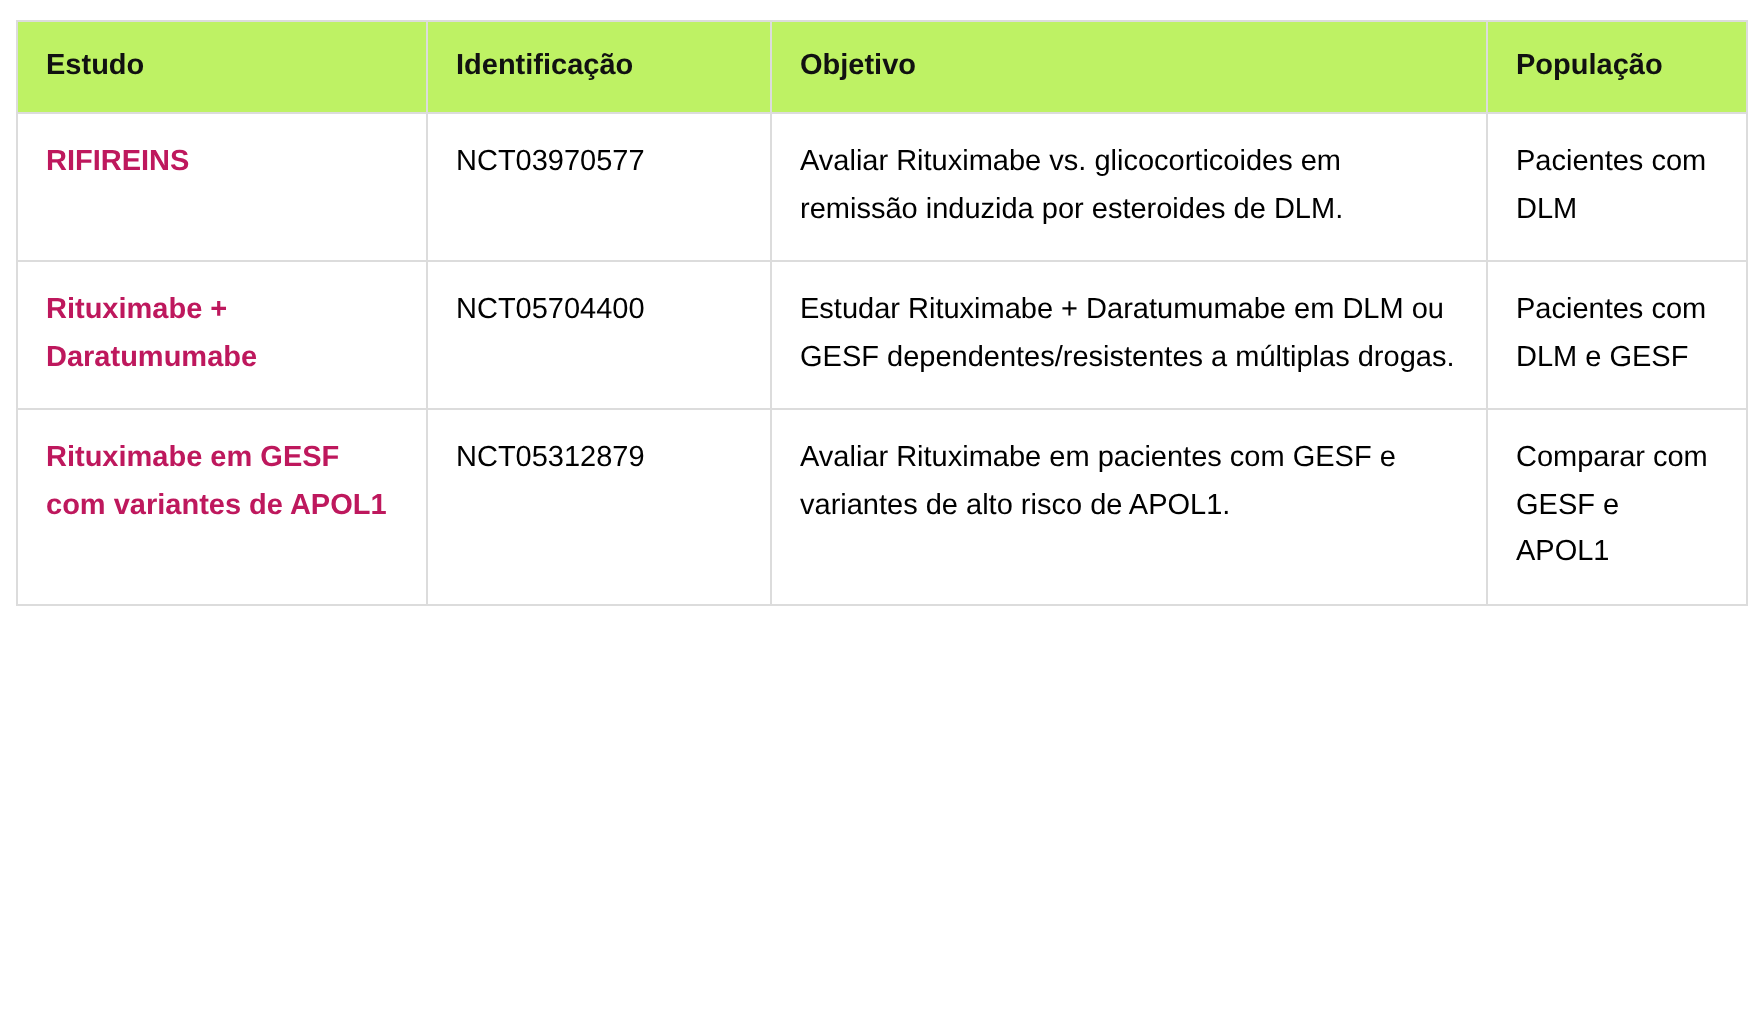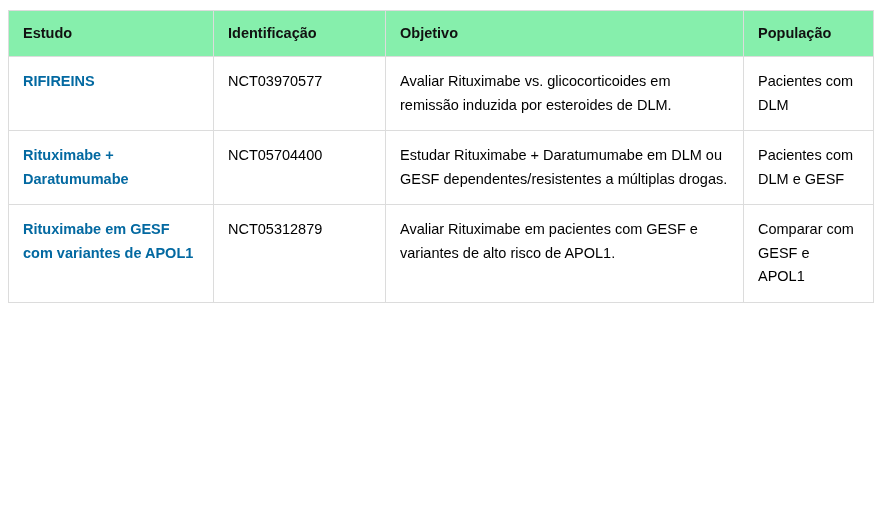--- a/index.html
+++ b/index.html
@@ -27,38 +27,38 @@
   }
   table.study-table th,
   table.study-table td {
     border: 1px solid #dcdcdc;
     vertical-align: top;
     text-align: left;
     padding: 13px 14px 13px 14px;
     line-height: 1.62;
   }
   table.study-table thead th {
-    background: #86efac;
+    background: #bef264;
     font-weight: bold;
     font-size: 14.5px;
     padding-top: 11px;
     padding-bottom: 11px;
     color: #111111;
   }
   table.study-table tbody td {
     background: #ffffff;
   }
   .col-estudo   { width: 205px; }
   .col-ident    { width: 172px; }
   .col-obj      { width: 358px; }
   .col-pop      { width: 130px; }
 
   td.cell-estudo {
     font-weight: bold;
-    color: #0369a1;
+    color: #be185d;
   }
   td.cell-ident,
   td.cell-obj,
   td.cell-pop {
     font-weight: normal;
     color: #000000;
   }
 </style>
 </head>
 <body>

